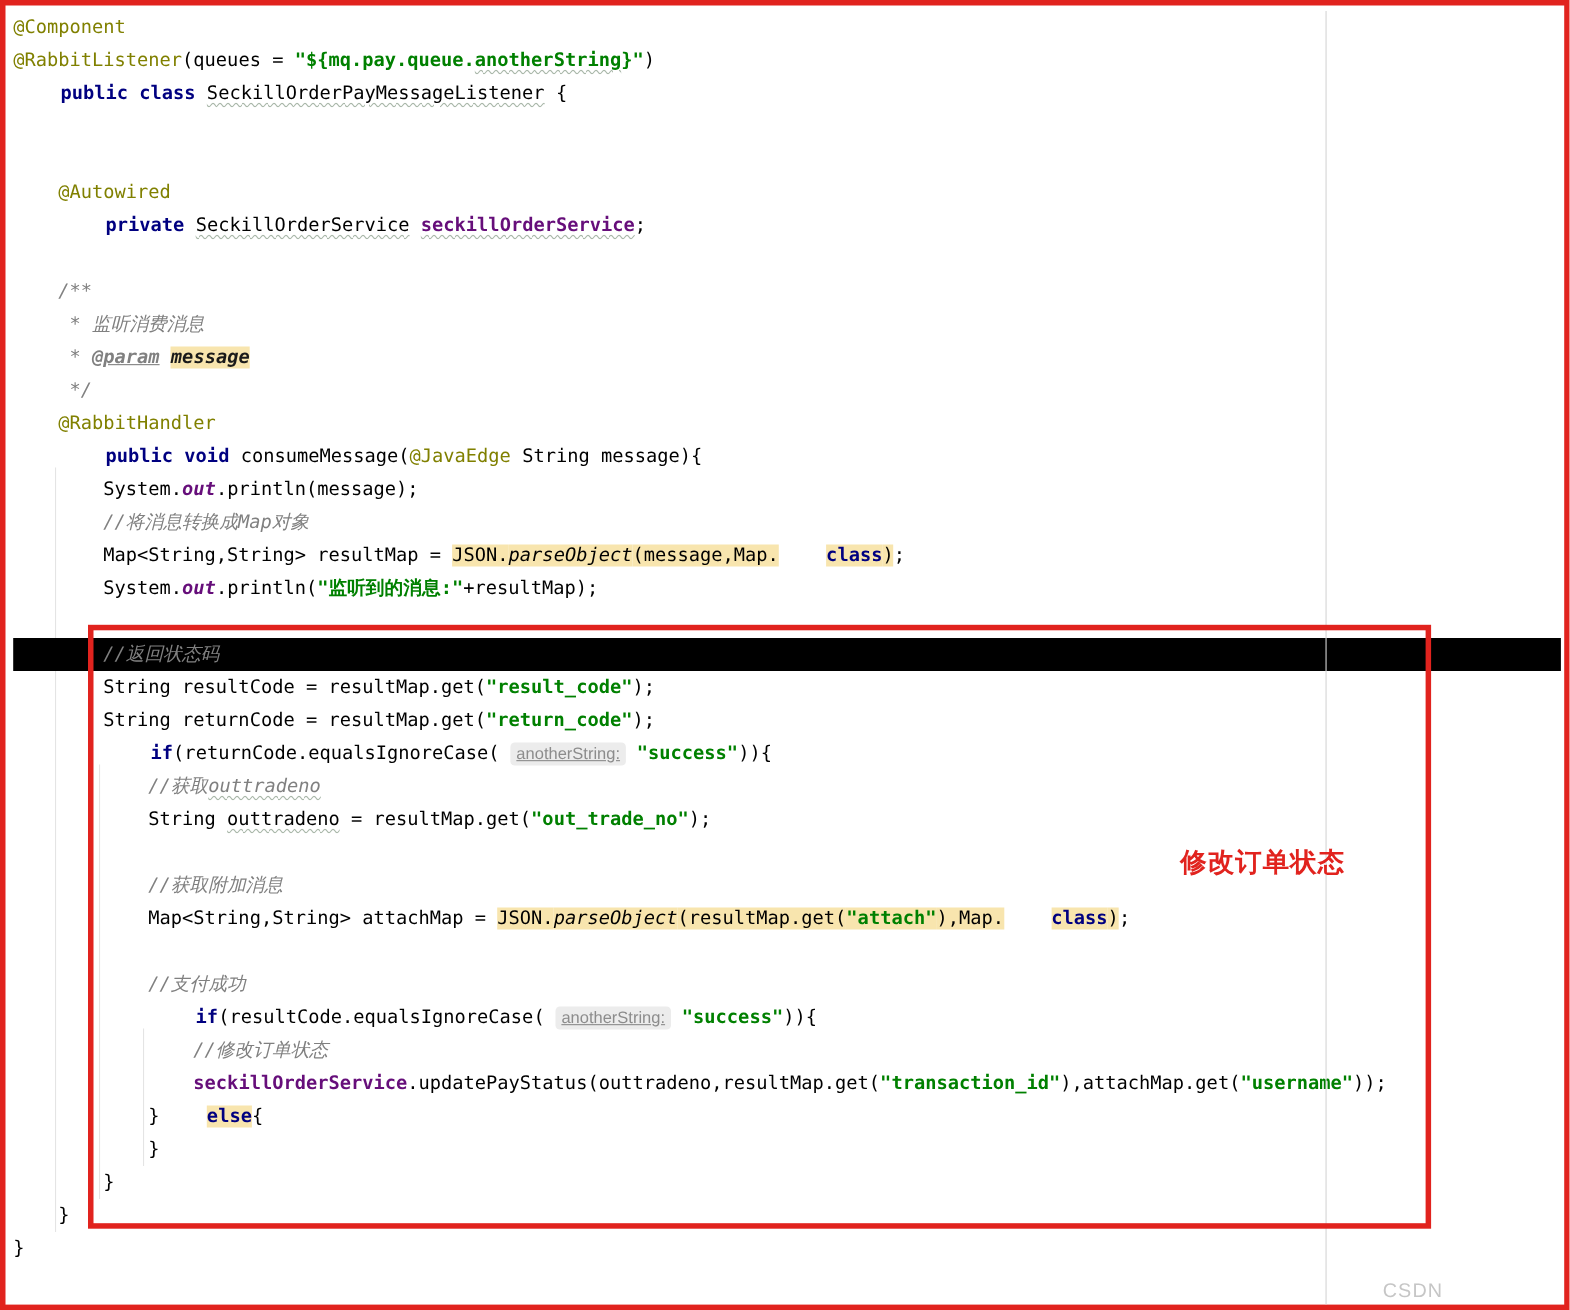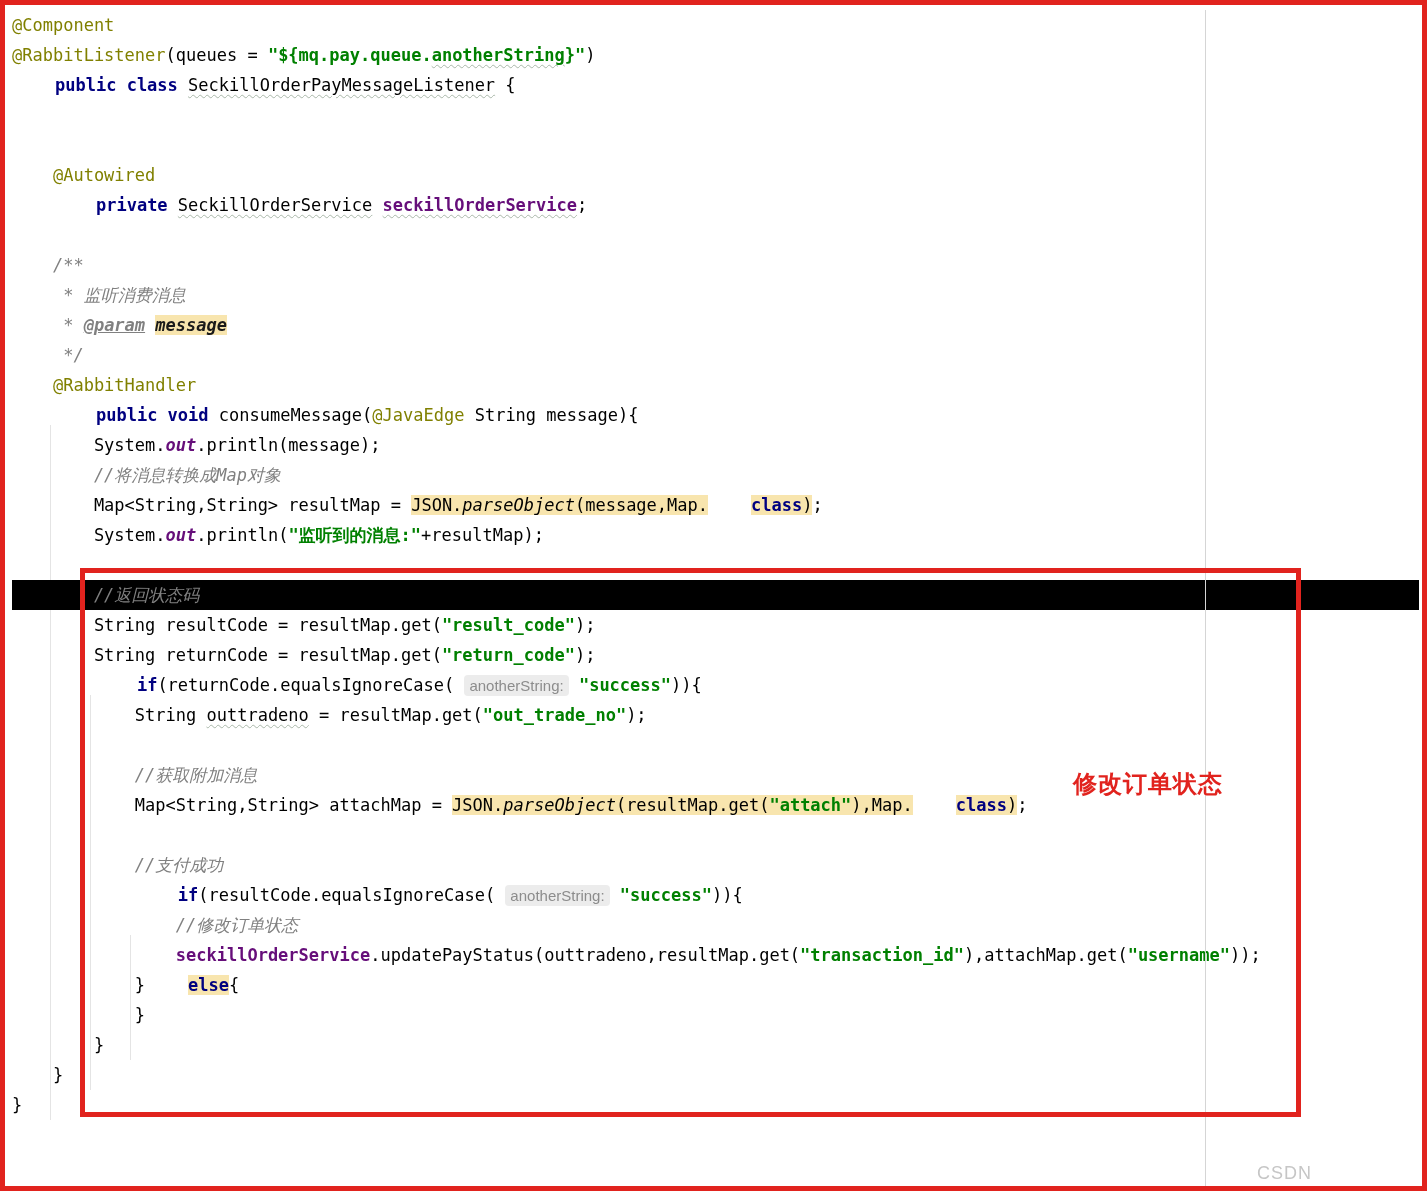--- a/index.html
+++ b/index.html
@@ -34,20 +34,21 @@
   .tk-sf   { color:#660e7a; font-weight:bold; font-style:italic; }
   .tk-sm   { color:#000000; font-style:italic; }
   .tk-jd   { color:#808080; font-style:italic; }
   .tk-jt   { color:#808080; font-style:italic; font-weight:bold; text-decoration:underline; }
   .tk-jp   { color:#1a1a1a; font-style:italic; font-weight:bold; }
   .tk-hint {
     font-family:"Liberation Sans","DejaVu Sans",sans-serif;
     font-size:15px; color:#8c8c8c;
     background:#ececec; border-radius:4px;
     padding:2px 5px;
+    text-decoration:underline;
   }
   .hl   { background:#f8e5ae; }
   .wavy { text-decoration-line:underline; text-decoration-style:wavy;
           text-decoration-color:#a9b7a9; text-decoration-thickness:1px;
           text-underline-offset:3px; }
 
   
   .indent-guide { position:absolute; width:1px; background:#e4e4e4; z-index:0; }
   .guide-1 { left:45px;  top:420px; height:695px; }
   .guide-2 { left:85px;  top:690px; height:395px; }
@@ -101,20 +102,21 @@
       <div class="code-line"><span class="tk-pln">    </span><span class="tk-kw">public void </span><span class="tk-pln">consumeMessage(</span><span class="tk-ann">@JavaEdge</span><span class="tk-pln"> String message){</span></div>
       <div class="code-line"><span class="tk-pln">        System.</span><span class="tk-sf">out</span><span class="tk-pln">.println(message);</span></div>
       <div class="code-line"><span class="tk-cmt">        //将消息转换成Map对象</span></div>
       <div class="code-line"><span class="tk-pln">        Map&lt;String,String&gt; resultMap = </span><span class="tk-pln hl">JSON.</span><span class="tk-sm hl">parseObject</span><span class="tk-pln hl">(message,Map.</span><span class="tk-kw hl">class</span><span class="tk-pln hl">)</span><span class="tk-pln">;</span></div>
       <div class="code-line"><span class="tk-pln">        System.</span><span class="tk-sf">out</span><span class="tk-pln">.println(</span><span class="tk-str">"监听到的消息:"</span><span class="tk-pln">+resultMap);</span></div>
       <div class="code-line">&nbsp;</div>
       <div class="code-line caret-line"><span class="tk-cmt">        //返回状态码</span></div>
       <div class="code-line"><span class="tk-pln">        String resultCode = resultMap.get(</span><span class="tk-str">"result_code"</span><span class="tk-pln">);</span></div>
       <div class="code-line"><span class="tk-pln">        String returnCode = resultMap.get(</span><span class="tk-str">"return_code"</span><span class="tk-pln">);</span></div>
       <div class="code-line"><span class="tk-pln">        </span><span class="tk-kw">if</span><span class="tk-pln">(returnCode.equalsIgnoreCase( </span><span class="tk-hint">anotherString:</span><span class="tk-pln"> </span><span class="tk-str">"success"</span><span class="tk-pln">)){</span></div>
+      <div class="code-line"><span class="tk-cmt">            //获取</span><span class="tk-cmt wavy">outtradeno</span></div>
       <div class="code-line"><span class="tk-pln">            String </span><span class="tk-pln wavy">outtradeno</span><span class="tk-pln"> = resultMap.get(</span><span class="tk-str">"out_trade_no"</span><span class="tk-pln">);</span></div>
       <div class="code-line">&nbsp;</div>
       <div class="code-line"><span class="tk-cmt">            //获取附加消息</span></div>
       <div class="code-line"><span class="tk-pln">            Map&lt;String,String&gt; attachMap = </span><span class="tk-pln hl">JSON.</span><span class="tk-sm hl">parseObject</span><span class="tk-pln hl">(resultMap.get(</span><span class="tk-str hl">"attach"</span><span class="tk-pln hl">),Map.</span><span class="tk-kw hl">class</span><span class="tk-pln hl">)</span><span class="tk-pln">;</span></div>
       <div class="code-line">&nbsp;</div>
       <div class="code-line"><span class="tk-cmt">            //支付成功</span></div>
       <div class="code-line"><span class="tk-pln">            </span><span class="tk-kw">if</span><span class="tk-pln">(resultCode.equalsIgnoreCase( </span><span class="tk-hint">anotherString:</span><span class="tk-pln"> </span><span class="tk-str">"success"</span><span class="tk-pln">)){</span></div>
       <div class="code-line"><span class="tk-cmt">                //修改订单状态</span></div>
       <div class="code-line"><span class="tk-pln">                </span><span class="tk-fld">seckillOrderService</span><span class="tk-pln">.updatePayStatus(outtradeno,resultMap.get(</span><span class="tk-str">"transaction_id"</span><span class="tk-pln">),attachMap.get(</span><span class="tk-str">"username"</span><span class="tk-pln">));</span></div>
       <div class="code-line"><span class="tk-pln">            }</span><span class="tk-kw hl">else</span><span class="tk-pln">{</span></div>

